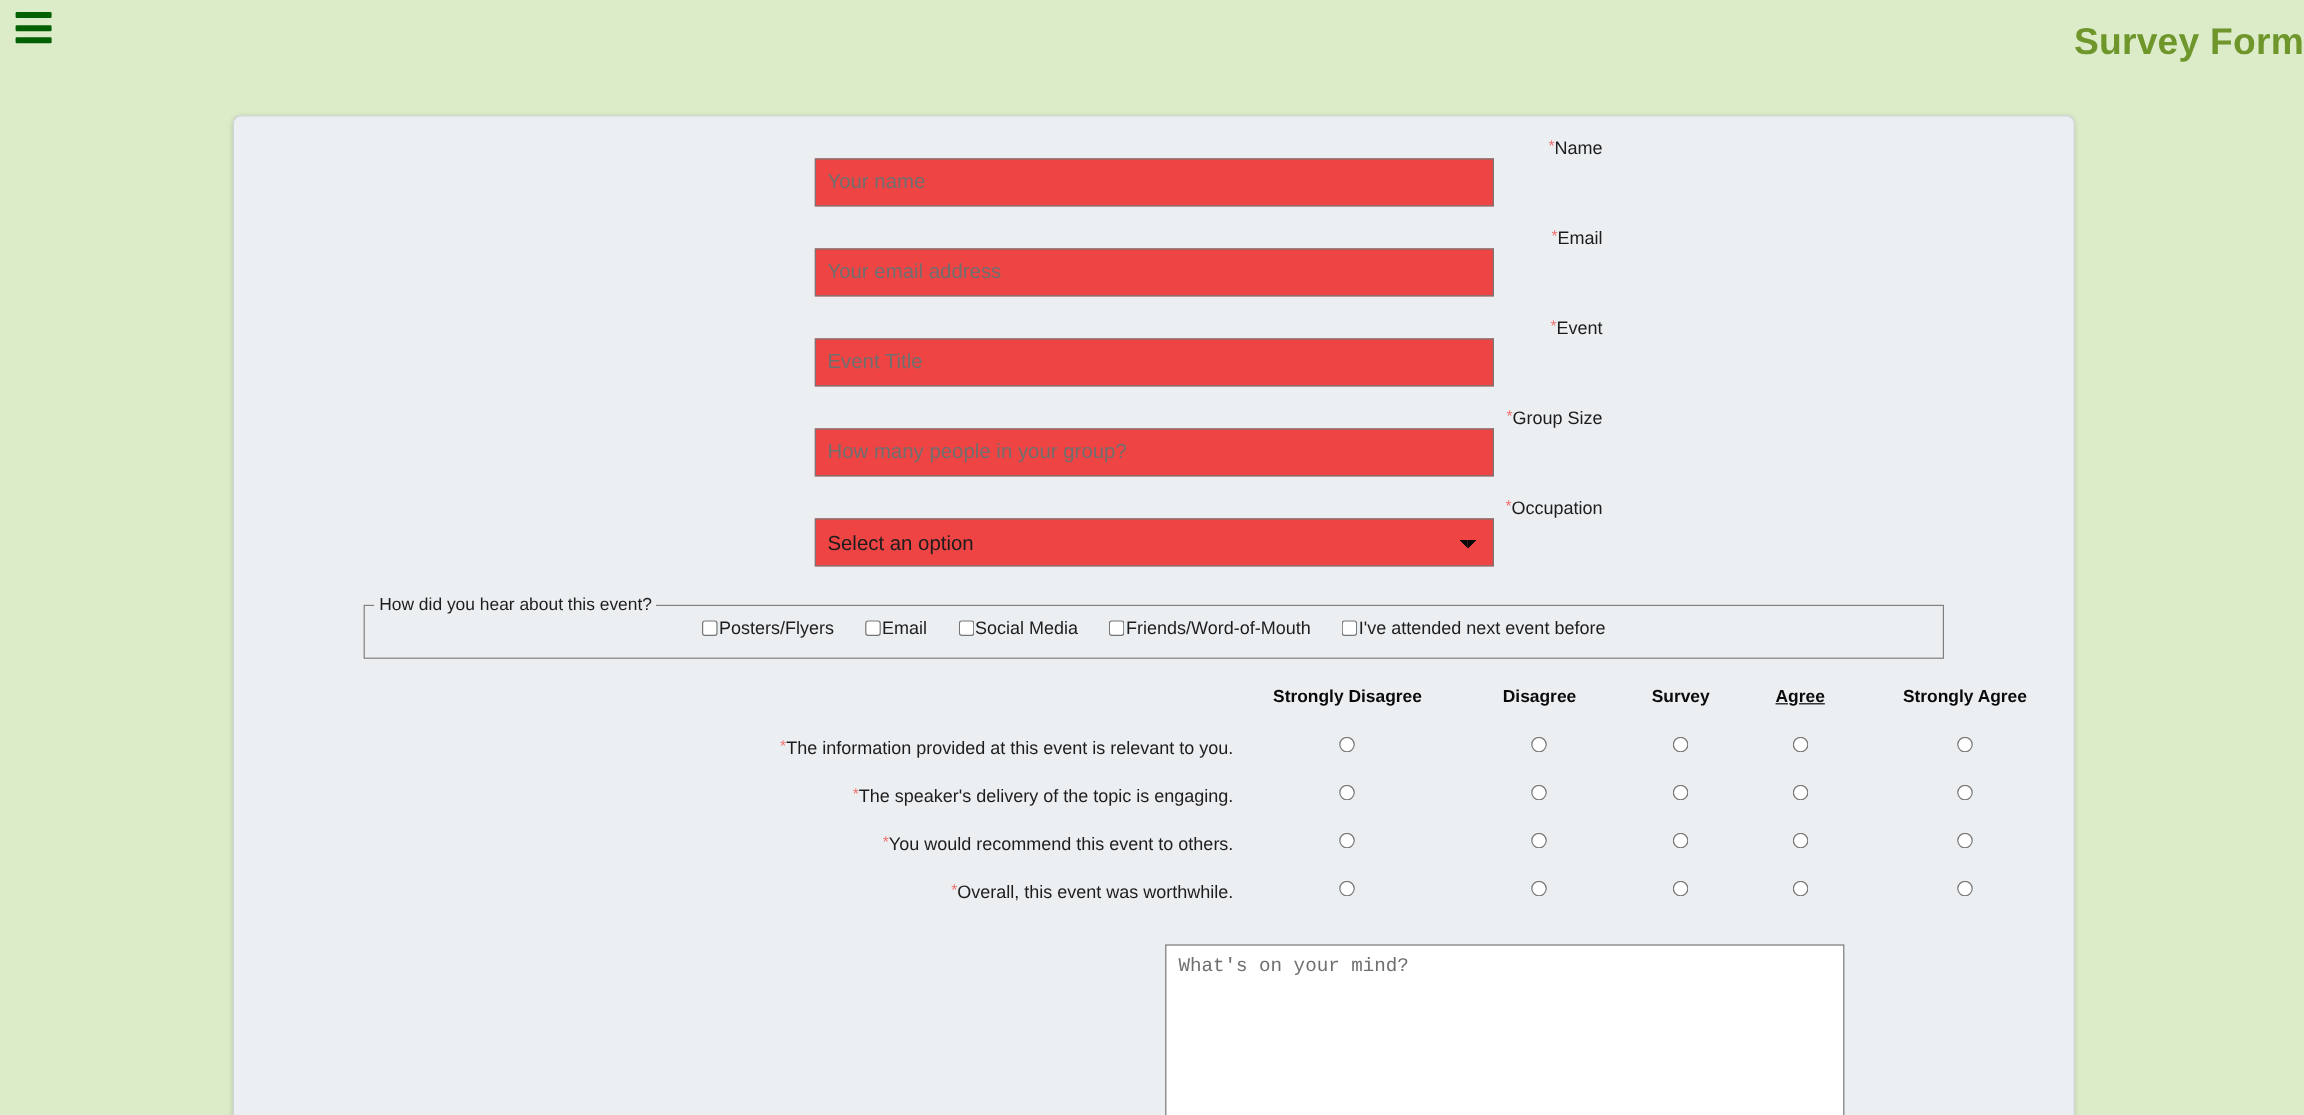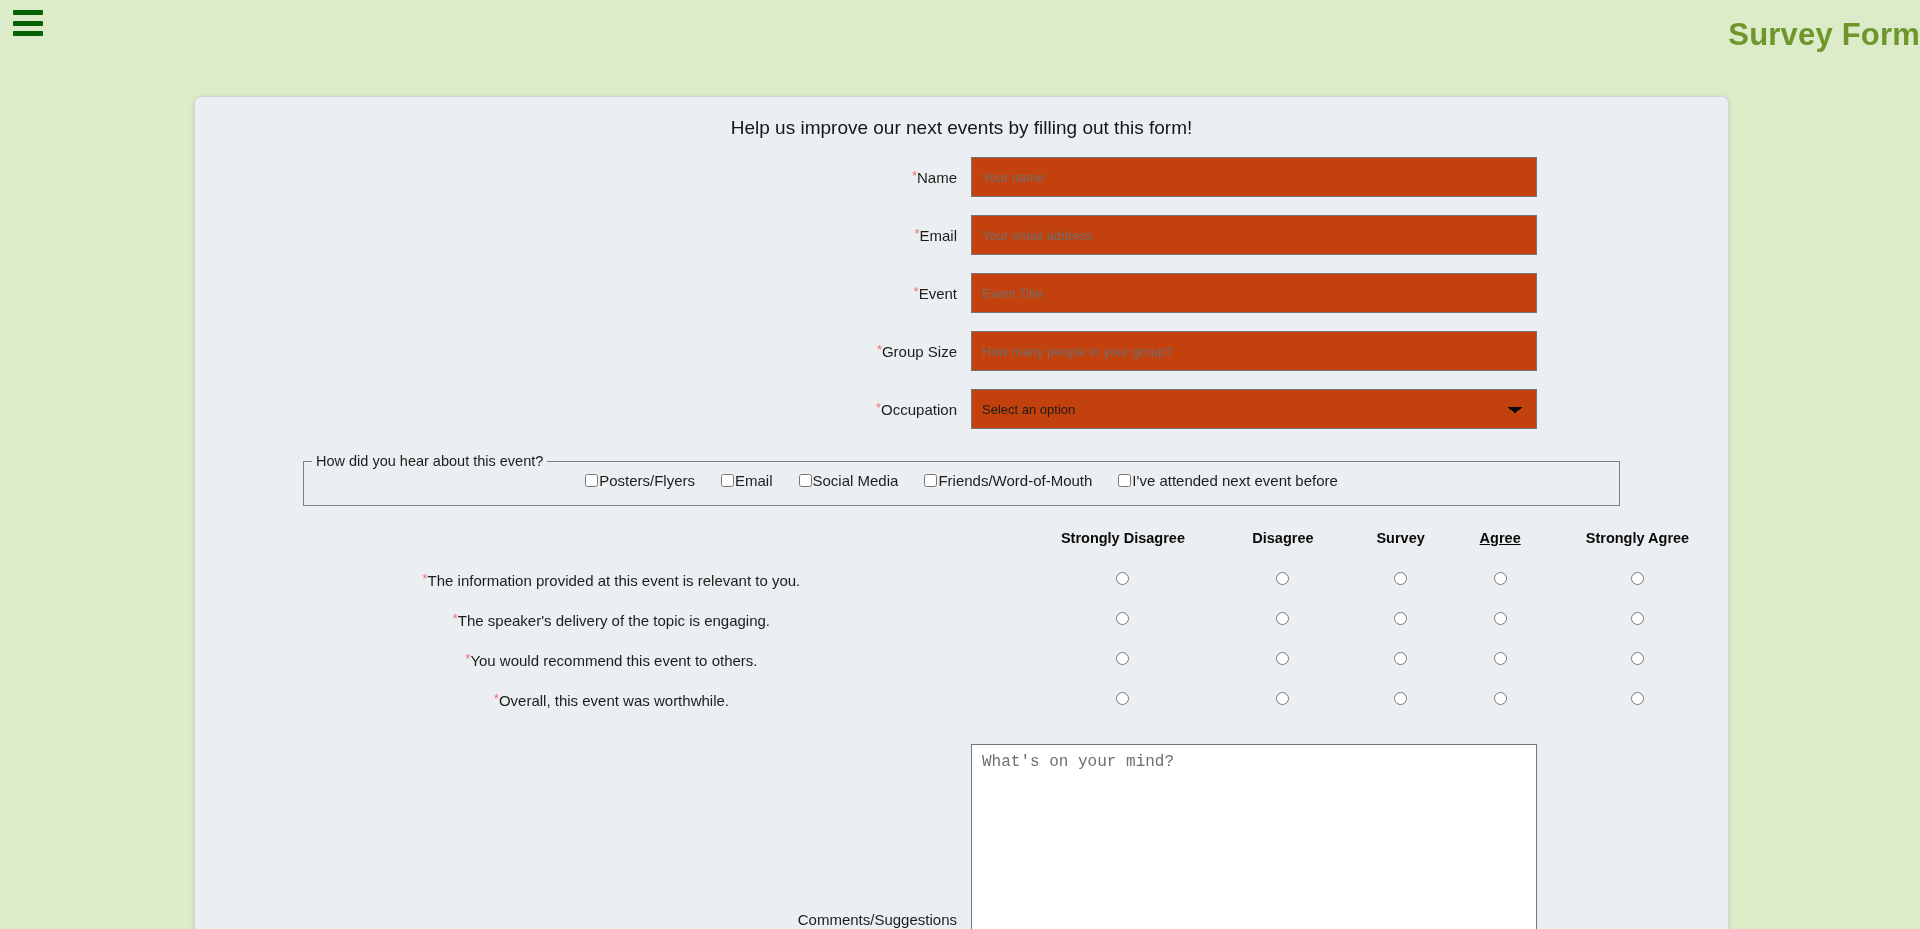--- a/index.html
+++ b/index.html
@@ -60,37 +60,38 @@
     padding: 0;
     font-weight: normal;
     color: #16161b;
   }
 
   
   .field-row {
     display: flex;
     align-items: center;
     margin-top: 18px;
+    flex-direction: column;
   }
   .field-label {
     width: 776px;
     text-align: right;
     padding-right: 14px;
     font-size: 15px;
     color: #1d1d1d;
     white-space: nowrap;
   }
   .req { color: #f2706f; font-size: 13px; vertical-align: top; line-height: 1; }
 
   .text-input, .select-input {
     width: 566px;
     height: 40px;
     border: 1px solid #767676;
-    background: #c2410c;
-    font-size: 13px;
+    background: #ef4444;
+    font-size: 17px;
     padding: 0 10px;
     color: #1d1d1d;
     font-family: "Liberation Sans", sans-serif;
     border-radius: 0;
   }
   .text-input::placeholder { color: #6f6f6f; }
   .select-input {
     appearance: none;
     -webkit-appearance: none;
     background-image:
@@ -139,21 +140,21 @@
     font-size: 14.5px;
     font-weight: bold;
     color: #0a0a0a;
     padding-bottom: 14px;
     white-space: nowrap;
     text-align: center;
   }
   .likert td.q-cell {
     font-size: 15px;
     color: #1d1d1d;
-    text-align: center;
+    text-align: right;
     padding: 11px 0 11px 0;
     white-space: nowrap;
   }
   .likert td.r-cell { text-align: center; padding: 11px 0; }
   .likert td.r-cell input[type=radio] {
     width: 13px; height: 13px; margin: 0;
   }
   .likert th.sd { width: 110px; }
   .likert th.d  { width: 86px; }
   .likert th.n  { width: 70px; }
@@ -193,21 +194,20 @@
 <div class="hamburger">
   <span></span>
   <span></span>
   <span></span>
 </div>
 
 <h1 class="page-title">Survey Form</h1>
 
 <div class="card">
 
-  <p class="card-subtitle">Help us improve our next events by filling out this form!</p>
 
   <div id="text-fields">
       <div class="field-row">
         <div class="field-label"><span class="req">*</span><span>Name</span></div>
         <input class="text-input" type="text" placeholder="Your name" style="">
       </div>
       <div class="field-row">
         <div class="field-label"><span class="req">*</span><span>Email</span></div>
         <input class="text-input" type="text" placeholder="Your email address" style="">
       </div>

